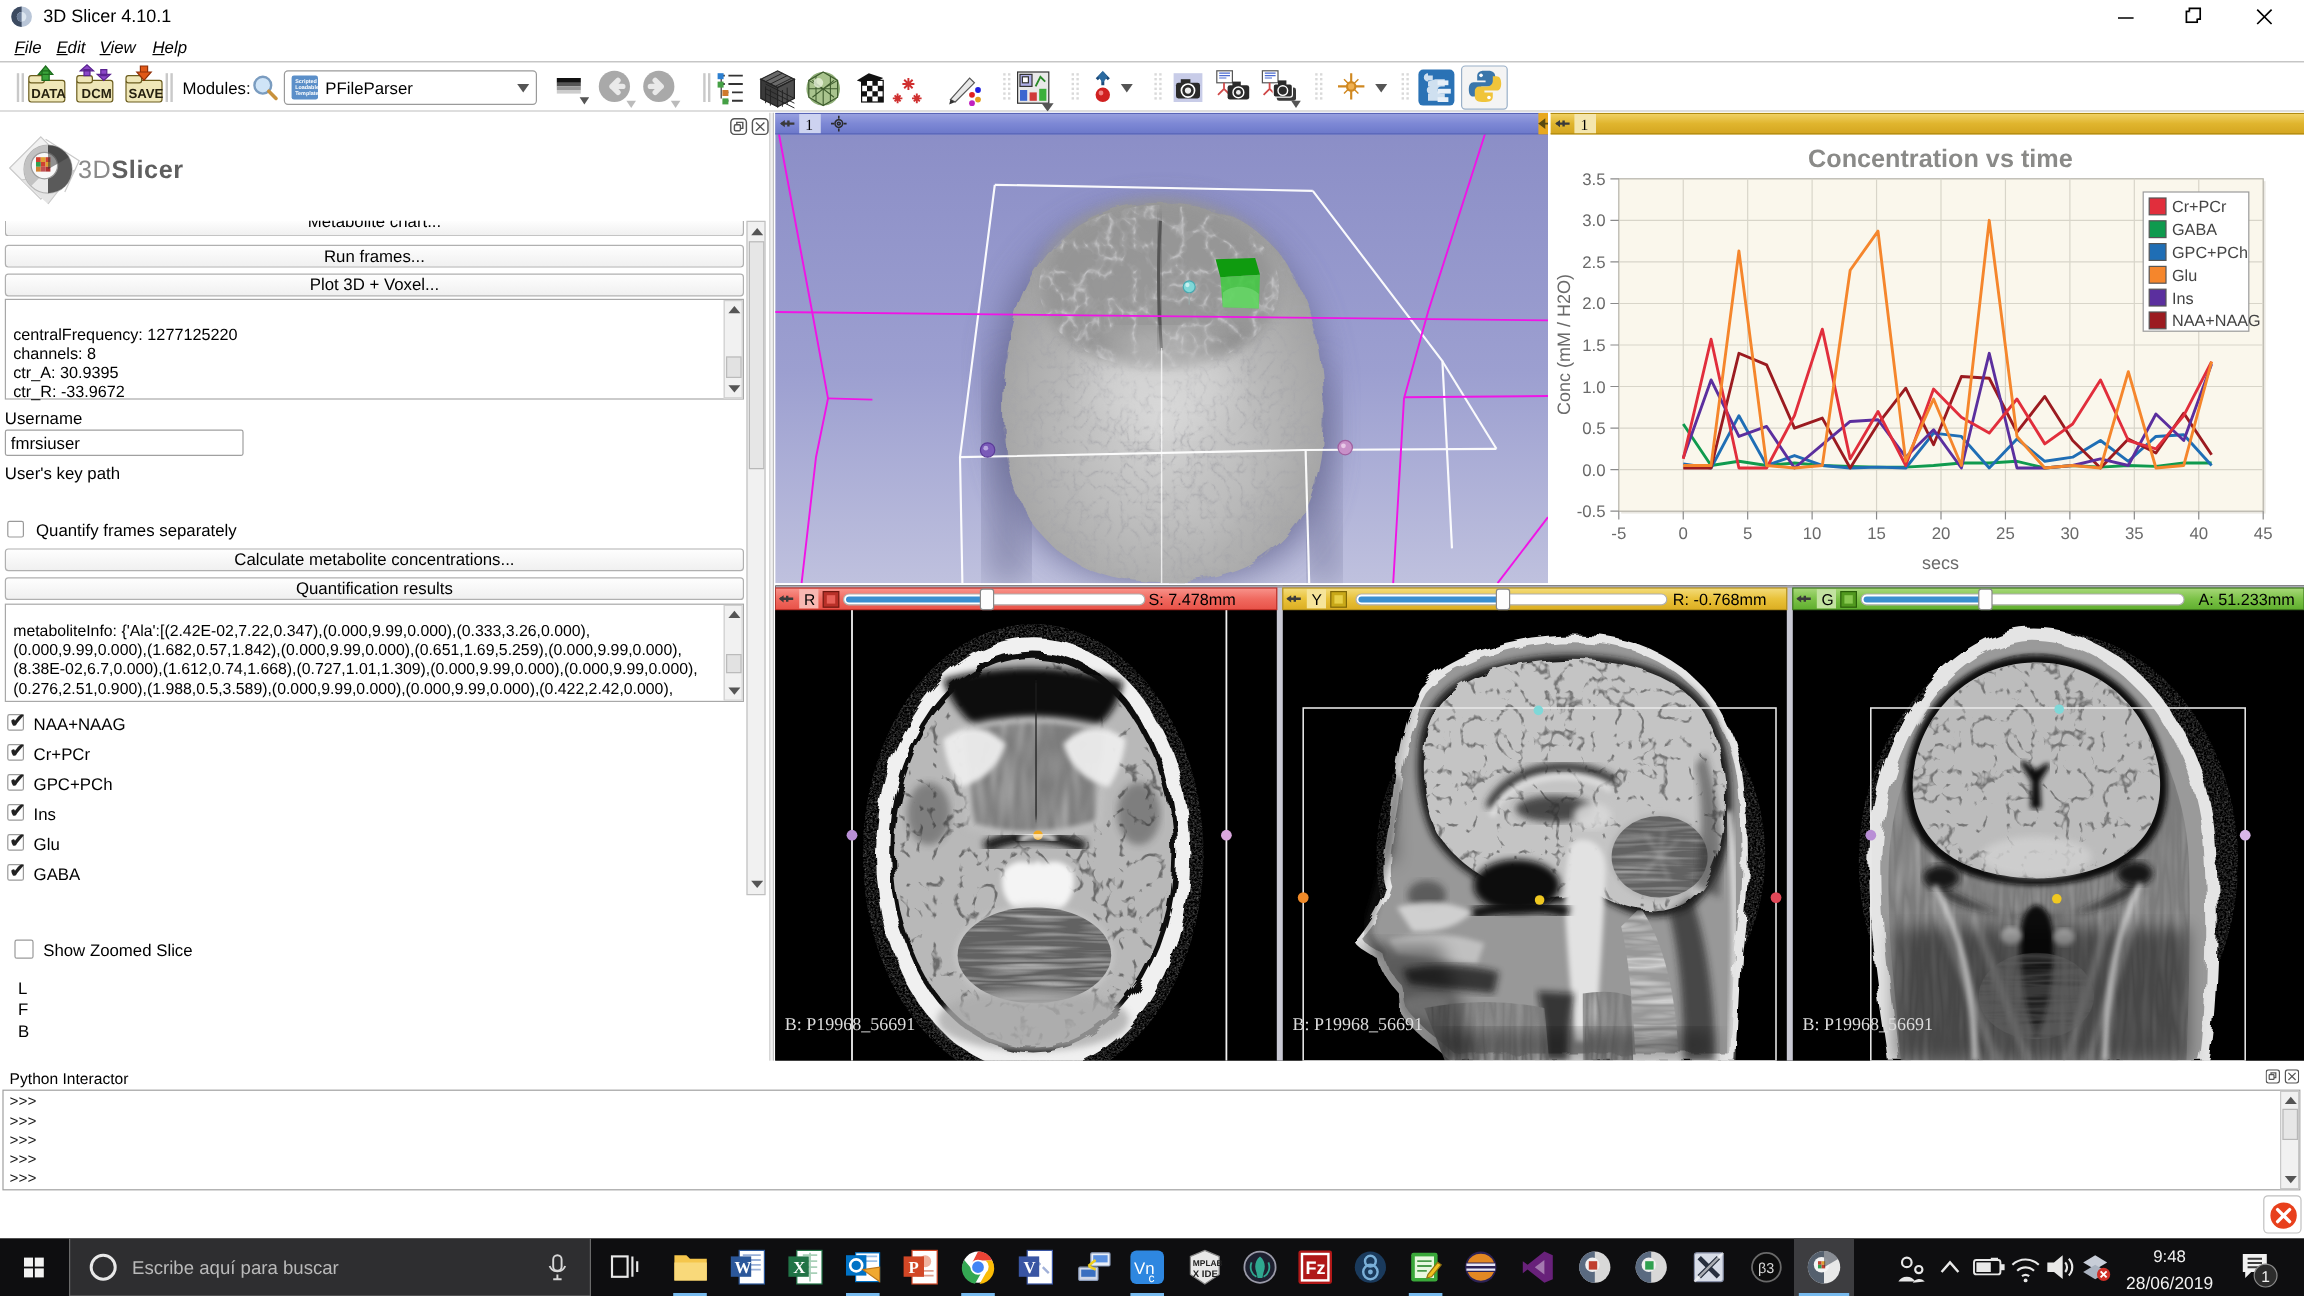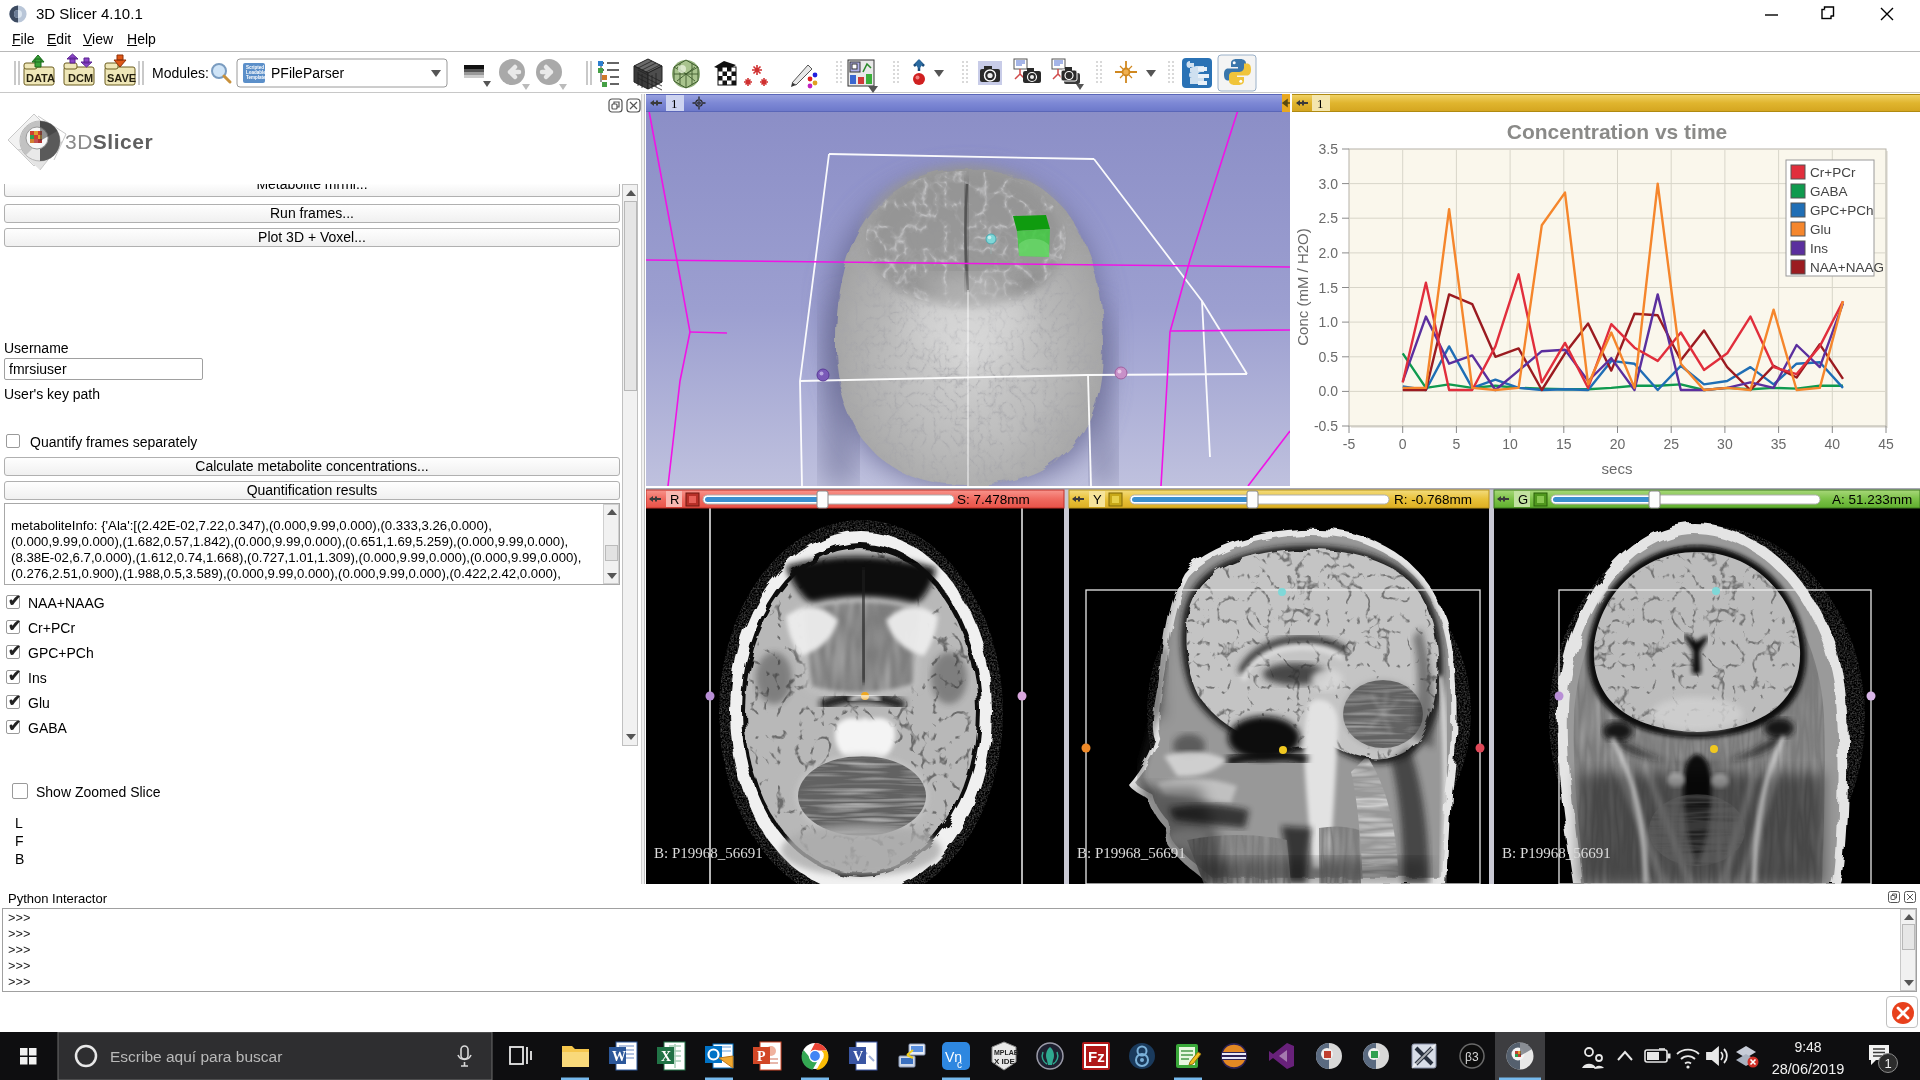--- a/index.html
+++ b/index.html
@@ -1,21 +1,21 @@
 <!DOCTYPE html>
 <html><head>
 <meta charset="utf-8">
 <style>
 * { margin:0; padding:0; box-sizing:border-box; }
 html,body { width:1920px; height:1080px; overflow:hidden; background:#fff;
   font-family:"Liberation Sans", sans-serif; }
 .abs { position:absolute; }
 #titlebar { position:absolute; left:0; top:0; width:1920px; height:28px; background:#fff; }
 #titlebar .ttext { position:absolute; left:36px; top:5px; font-size:15px; color:#000; }
-#menubar { position:absolute; left:0; top:28px; width:1920px; height:24px; background:#fff; border-bottom:1px solid #b8b8b8;}
+#menubar { position:absolute; left:0; top:28px; width:1920px; height:24px; background:#fff; border-bottom:1px solid #b8b8b8;font-style:italic;}
 #menubar span { position:absolute; top:3px; font-size:14px; color:#000;}
 #menubar u { text-decoration:underline; }
 #toolbar { position:absolute; left:0; top:53px; width:1920px; height:40px; background:#fff; border-bottom:1px solid #c8c8c8; }
 #leftpanel { position:absolute; left:0; top:94px; width:646px; height:796px; background:#fff;padding-left:24px; }
 #view3d { position:absolute; left:646px; top:94px; width:644px; height:392px; }
 #chartpane { position:absolute; left:1292px; top:94px; width:628px; height:392px; background:#fff; }
 #slices { position:absolute; left:646px; top:488px; width:1274px; height:396px; background:#000; }
 #pyint { position:absolute; left:0; top:884px; width:1920px; height:148px; background:#fff; }
 #taskbar { position:absolute; left:0; top:1032px; width:1920px; height:48px; background:#101010; }
 .btn { position:absolute; left:4px; width:616px; height:19px; background:linear-gradient(#fefefe,#f0f0f0);
@@ -331,24 +331,36 @@
         <rect x="30" y="23" width="4" height="4" fill="#d04030"></rect>
         <rect x="34" y="23" width="4" height="4" fill="#e0a030"></rect>
       <rect x="26" y="27" width="4" height="4" fill="#d08030"></rect>
         <rect x="30" y="27" width="4" height="4" fill="#c05050"></rect>
         <rect x="34" y="27" width="4" height="4" fill="#b03030"></rect>
     </g>
     <path d="M36 9 a20 20 0 0 1 17.3 10 l-17.3 10 z" fill="#3a3a3a" opacity="0.55"></path>
   </svg>
   <div class="abs" style="left:65px;top:36px;font-size:21px;color:#8a8a8a;letter-spacing:0.5px">3D<b style="color:#5f5f5f">Slicer</b></div>
 
-  <div class="btn" style="top:90px;height:13px;border-top:none;border-radius:0 0 3px 3px;line-height:8px;overflow:hidden"><span style="position:relative;top:-4px">Metabolite mrml...</span></div>
+  <div class="btn" style="top:90px;height:13px;border-top:none;border-radius:0 0 3px 3px;line-height:8px;overflow:hidden"><span style="position:relative;top:-4px">Metabolite chart...</span></div>
   <div class="btn" style="top:110px">Run frames...</div>
   <div class="btn" style="top:134px">Plot 3D + Voxel...</div>
 
+  <div class="abs" style="left:4px;top:155px;width:616px;height:84px;border:1px solid #a8a8a8;background:#fff">
+    <div style="position:absolute;left:6px;top:21px;font-size:13.5px;line-height:16px;color:#000">centralFrequency: 1277125220<br>channels: 8<br>ctr_A: 30.9395<br>ctr_R: -33.9672</div>
+    <div class="sbar" style="right:0;top:0;width:16px;height:82px">
+      <svg class="abs" style="left:2px;top:2px" width="12" height="10">
+          <path d="M1 8 L6 2 L11 8 Z" fill="#555"></path>
+        </svg>
+      <div class="abs" style="left:1px;top:46px;width:13px;height:18px;background:#e2e2e2;border:1px solid #bbb"></div>
+      <svg class="abs" style="left:2px;bottom:2px" width="12" height="10">
+          <path d="M1 2 L6 8 L11 2 Z" fill="#555"></path>
+        </svg>
+    </div>
+  </div>
   <div class="panellabel" style="left:4px;top:246px">Username</div>
   <div class="tinput" style="left:4px;top:264px;width:199px;height:22px;line-height:20px">fmrsiuser</div>
   <div class="panellabel" style="left:4px;top:292px">User's key path</div>
   <div class="cb" style="left:6px;top:340px"></div>
   <div class="panellabel" style="left:30px;top:340px">Quantify frames separately</div>
   <div class="btn" style="top:363px">Calculate metabolite concentrations...</div>
   <div class="btn" style="top:387px">Quantification results</div>
 
   <div class="abs" style="left:4px;top:409px;width:616px;height:82px;border:1px solid #a8a8a8;background:#fff;overflow:hidden">
     <div style="position:absolute;left:6px;top:14px;font-size:13.2px;line-height:16px;color:#000;white-space:nowrap">metaboliteInfo: {'Ala':[(2.42E-02,7.22,0.347),(0.000,9.99,0.000),(0.333,3.26,0.000),<br>(0.000,9.99,0.000),(1.682,0.57,1.842),(0.000,9.99,0.000),(0.651,1.69,5.259),(0.000,9.99,0.000),<br>(8.38E-02,6.7,0.000),(1.612,0.74,1.668),(0.727,1.01,1.309),(0.000,9.99,0.000),(0.000,9.99,0.000),<br>(0.276,2.51,0.900),(1.988,0.5,3.589),(0.000,9.99,0.000),(0.000,9.99,0.000),(0.422,2.42,0.000),</div>

